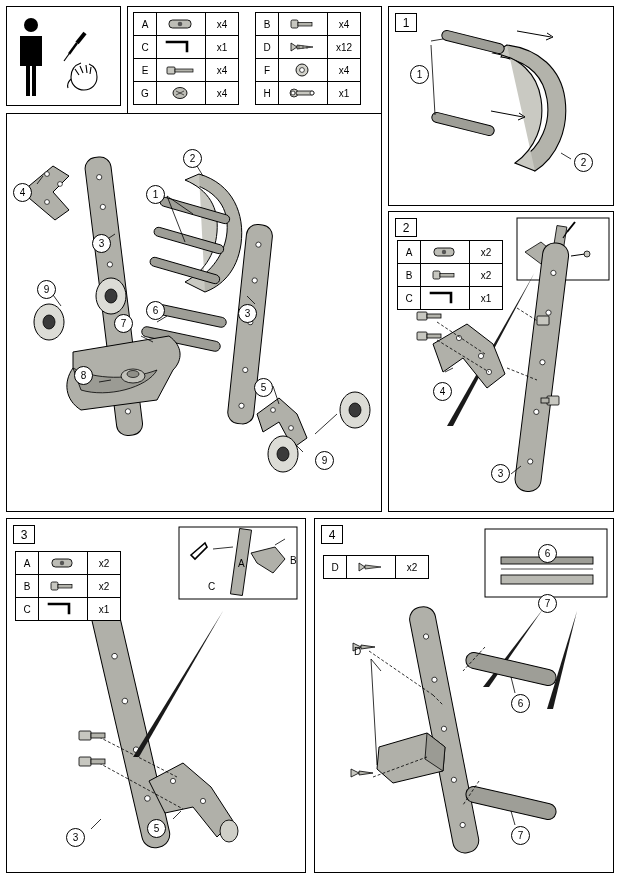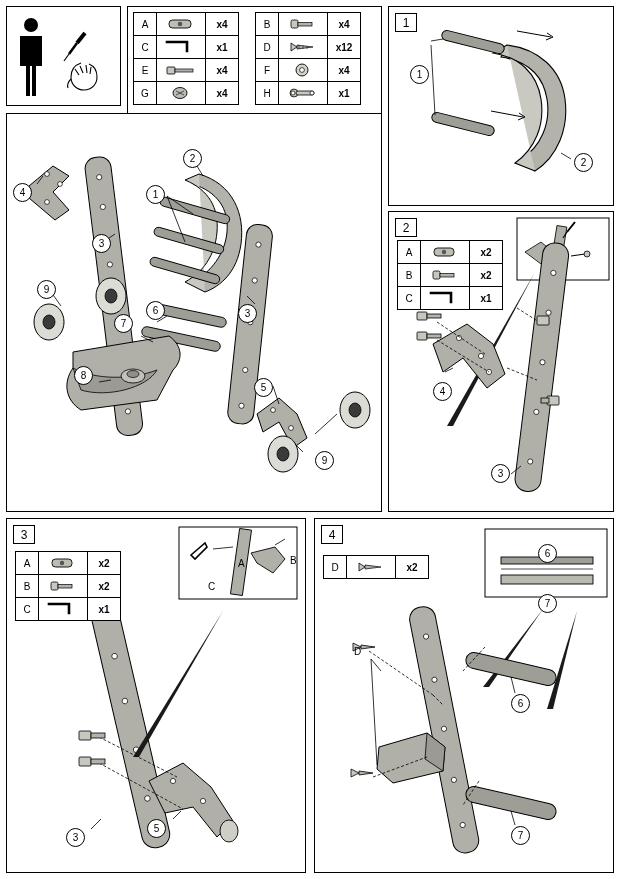--- a/index.html
+++ b/index.html
@@ -3,21 +3,21 @@
 <meta charset="utf-8">
 <style>
   html,body{margin:0;padding:0;background:#ffffff;}
   body{width:620px;height:879px;font-family:"Liberation Sans",sans-serif;color:#000;position:relative;overflow:hidden;}
   .page{position:absolute;left:0;top:0;width:620px;height:879px;}
   .panel{position:absolute;border:1.5px solid #000;background:#fff;box-sizing:border-box;}
   .tbl{position:absolute;border-collapse:collapse;background:#fff;}
   .tbl td{border:1px solid #000;font-size:10px;text-align:center;vertical-align:middle;padding:0;height:22px;}
   .tbl td.letter{width:22px;font-weight:400;}
   .tbl td.pic{width:48px;}
-  .tbl td.qty{width:32px;font-weight:bold;}
+  .tbl td.qty{width:32px;}
   .callout{position:absolute;border:1.2px solid #000;border-radius:50%;background:#fff;font-size:10px;
            display:flex;align-items:center;justify-content:center;width:19px;height:19px;box-sizing:border-box;}
   .stepnum{position:absolute;border:1.3px solid #000;background:#fff;font-size:12px;font-weight:400;
            width:22px;height:19px;display:flex;align-items:center;justify-content:center;box-sizing:border-box;}
   svg{display:block;overflow:visible;}
   .lbl{position:absolute;font-size:10px;}
 </style>
 </head>
 <body>
 

